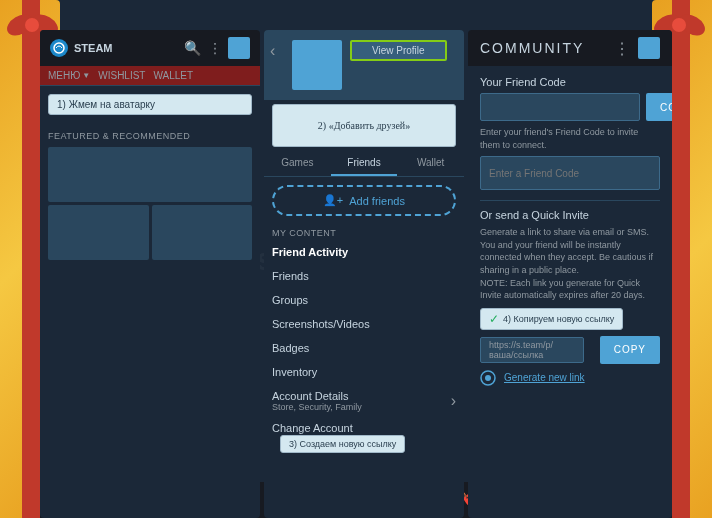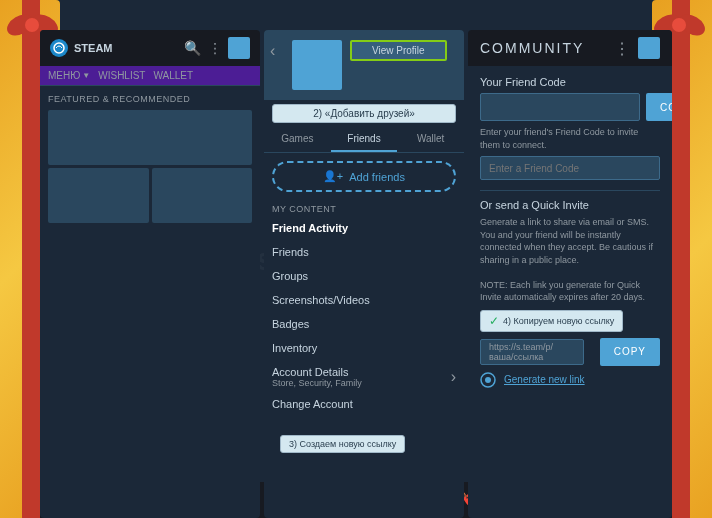--- a/index.html
+++ b/index.html
@@ -126,21 +126,21 @@
       font-size: 14px;
     }
     .steam-avatar-small {
       width: 22px;
       height: 22px;
       background: #4fa3d5;
       border-radius: 2px;
     }
 
     .steam-nav {
-      background: #4c1d95;
+      background: #7f1d1d;
       padding: 4px 8px;
       display: flex;
       gap: 8px;
       font-size: 10px;
       color: #8f98a0;
       border-bottom: 1px solid #2a475e;
     }
     .steam-nav-item {
       cursor: pointer;
       color: #8f98a0;
@@ -246,25 +246,26 @@
       padding: 3px 20px;
       border-radius: 2px;
       cursor: pointer;
       white-space: nowrap;
     }
 
     .add-friends-tooltip {
       background: #d4e8f0;
       border: 1px solid #a0b8c8;
       border-radius: 3px;
-      padding: 3px 8px;
+      padding: 15px 8px;
       font-size: 10px;
       color: #2a3f4f;
       margin: 4px 8px;
       text-align: center;
+      font-family: Liberation Serif, serif;
     }
 
     .profile-tabs {
       display: flex;
       border-bottom: 1px solid #2a475e;
       background: #1b2838;
     }
     .profile-tab {
       flex: 1;
       text-align: center;
@@ -428,39 +429,39 @@
       line-height: 1.4;
     }
     .enter-code-input {
       width: 100%;
       background: #2a475e;
       border: 1px solid #3d6a8a;
       color: #8f98a0;
       padding: 5px 8px;
       font-size: 10px;
       border-radius: 2px;
-      height: 24px;
+      height: 34px;
     }
 
     .divider {
       height: 1px;
       background: #2a475e;
       margin: 8px 0;
     }
 
     .quick-invite-label {
       font-size: 11px;
       color: #c6d4df;
       margin-bottom: 5px;
     }
     .quick-invite-desc {
       font-size: 9px;
       color: #8f98a0;
       line-height: 1.4;
-      margin-bottom: 12px;
+      margin-bottom: 0;
     }
 
     .copy-tooltip-box {
       background: #d4e8f0;
       border: 1px solid #a0b8c8;
       border-radius: 3px;
       padding: 3px 8px;
       font-size: 9px;
       color: #2a3f4f;
       display: inline-flex;
@@ -570,20 +571,23 @@
       </div>
       <span class="steam-logo">STEAM</span>
       <span class="steam-search-icon">🔍</span>
       <span class="steam-menu-icon">⋮</span>
       <div class="steam-avatar-small"></div>
     </div>
     <div class="steam-nav">
       <span class="steam-nav-item">МЕНЮ <span class="arrow">▼</span></span>
       <span class="steam-nav-item">WISHLIST</span>
       <span class="steam-nav-item">WALLET</span>
+    </div>
+    <div class="tooltip-box">
+      <span>1) Жмем на аватарку</span>
     </div>
     <div class="featured-section">
       <div class="featured-label">FEATURED &amp; RECOMMENDED</div>
       <div class="featured-grid">
         <div class="featured-item wide"></div>
         <div class="featured-item"></div>
         <div class="featured-item"></div>
       </div>
     </div>
   </div>

